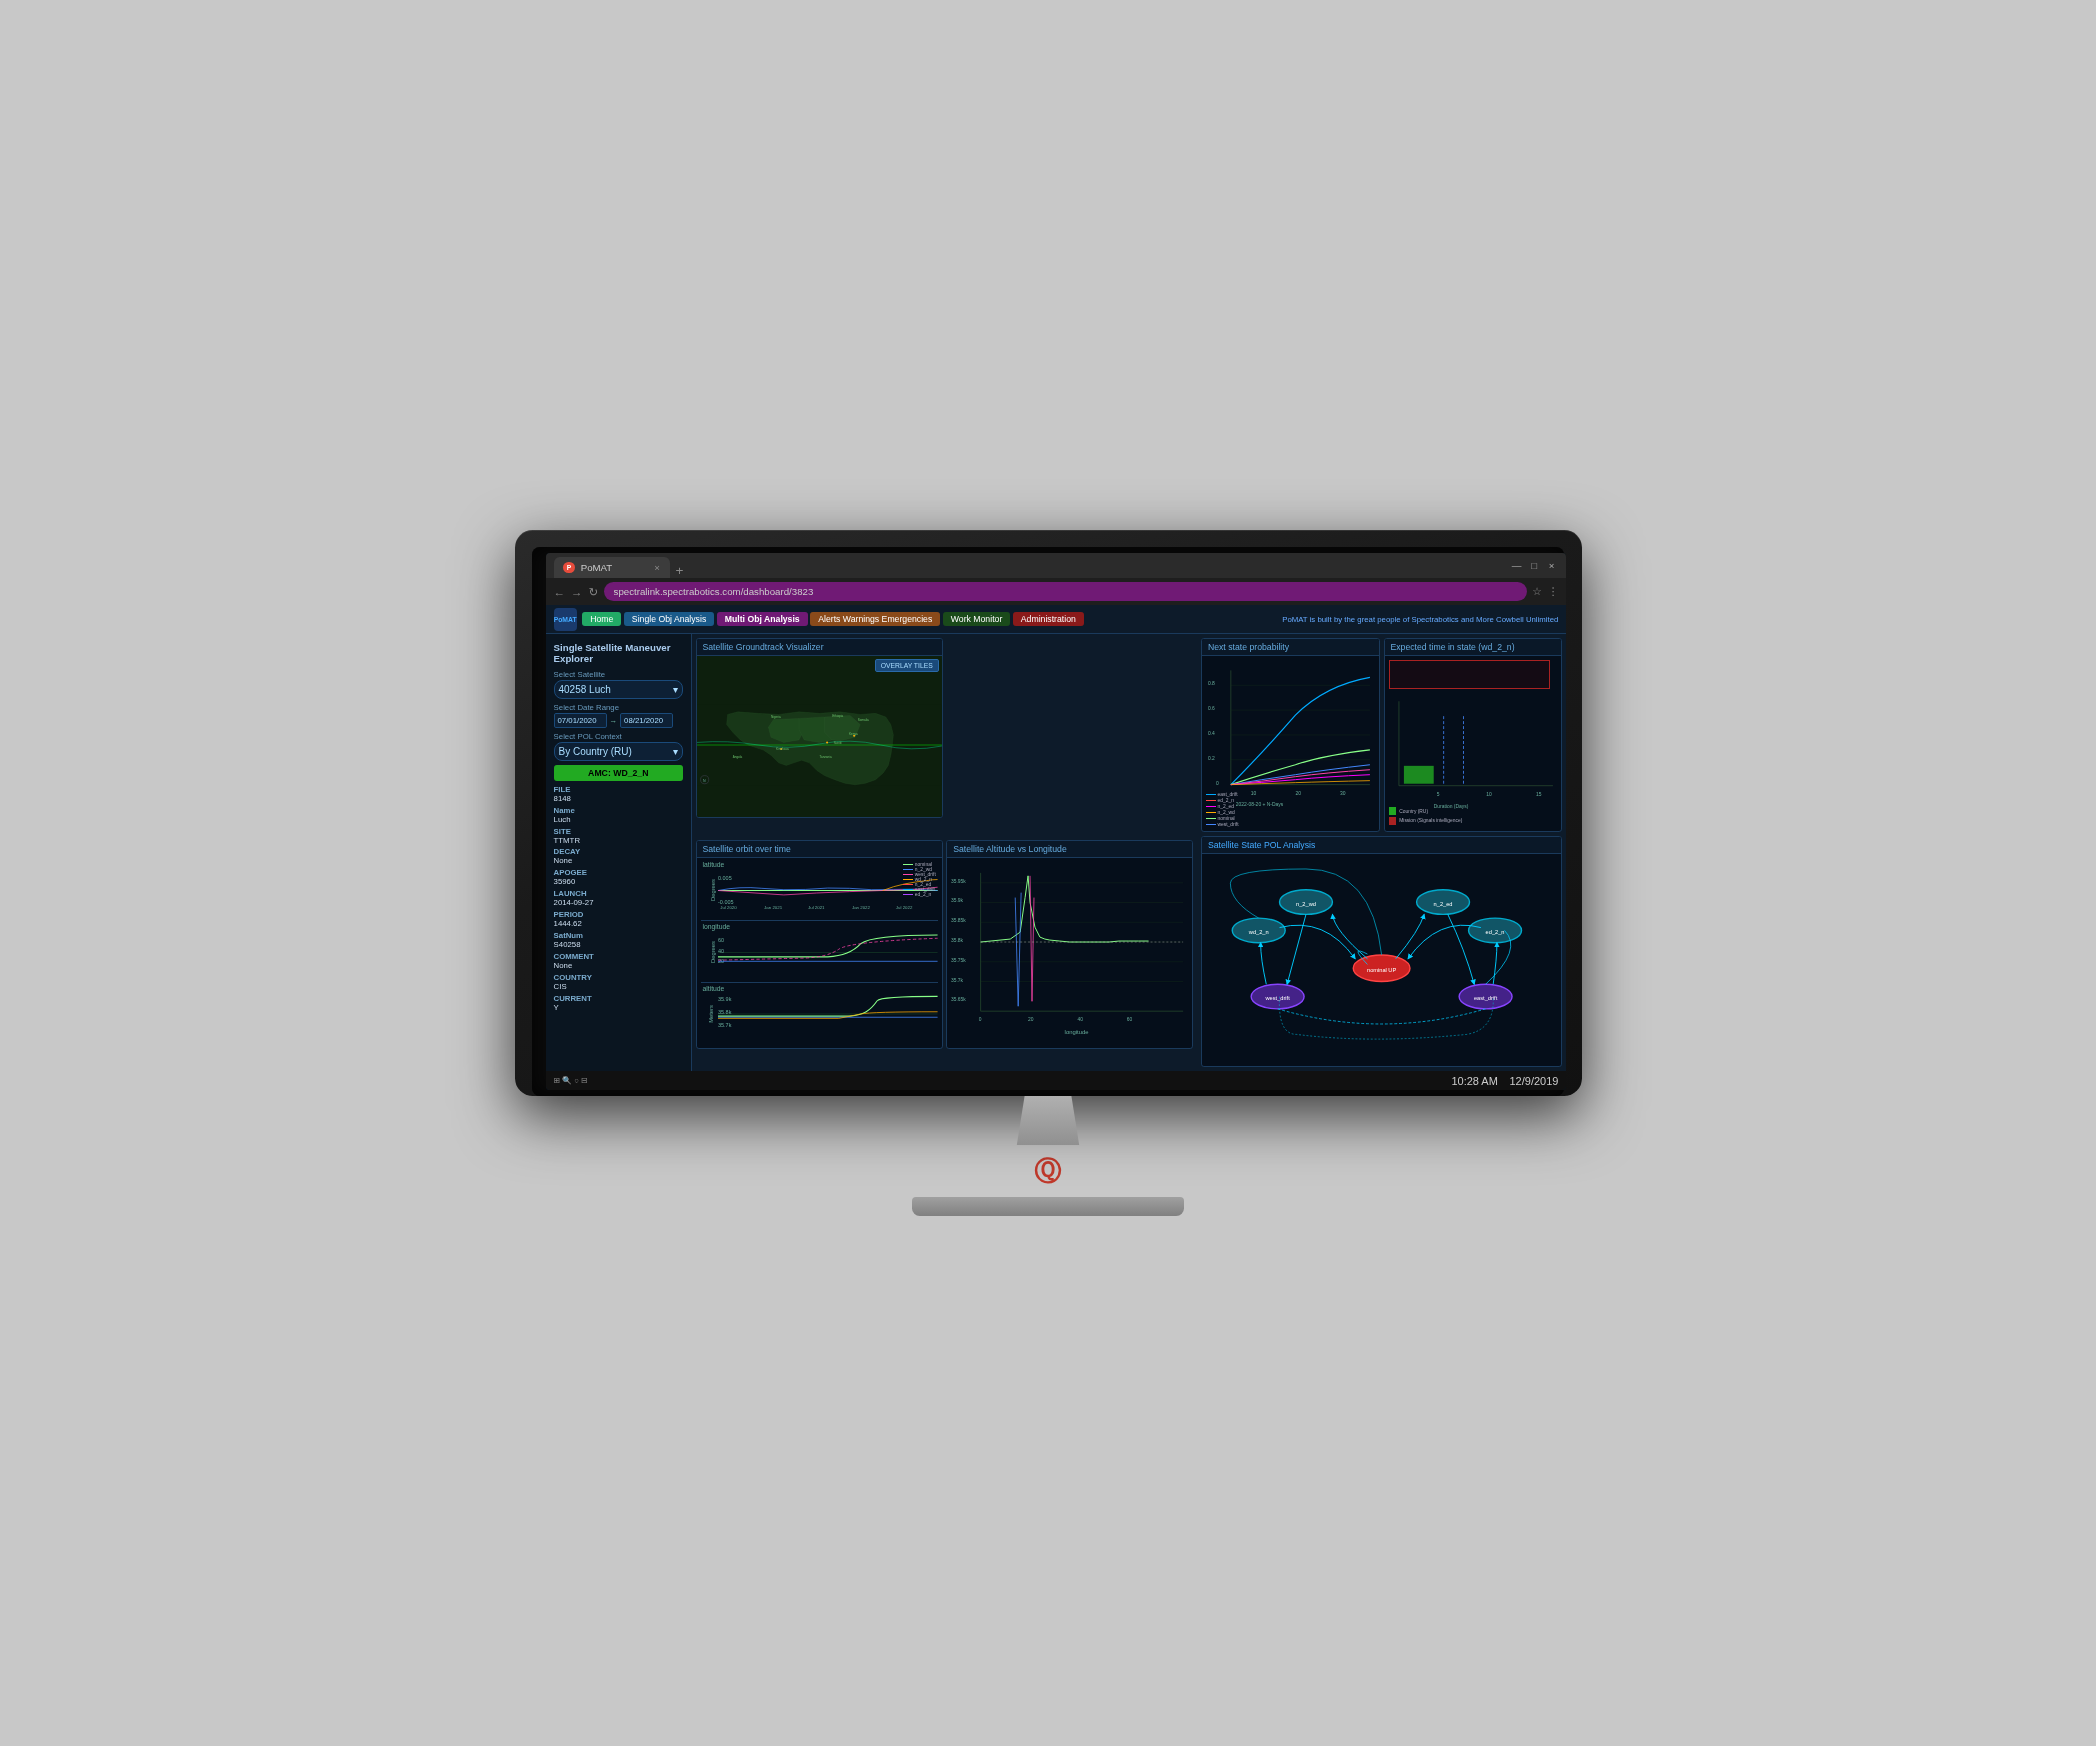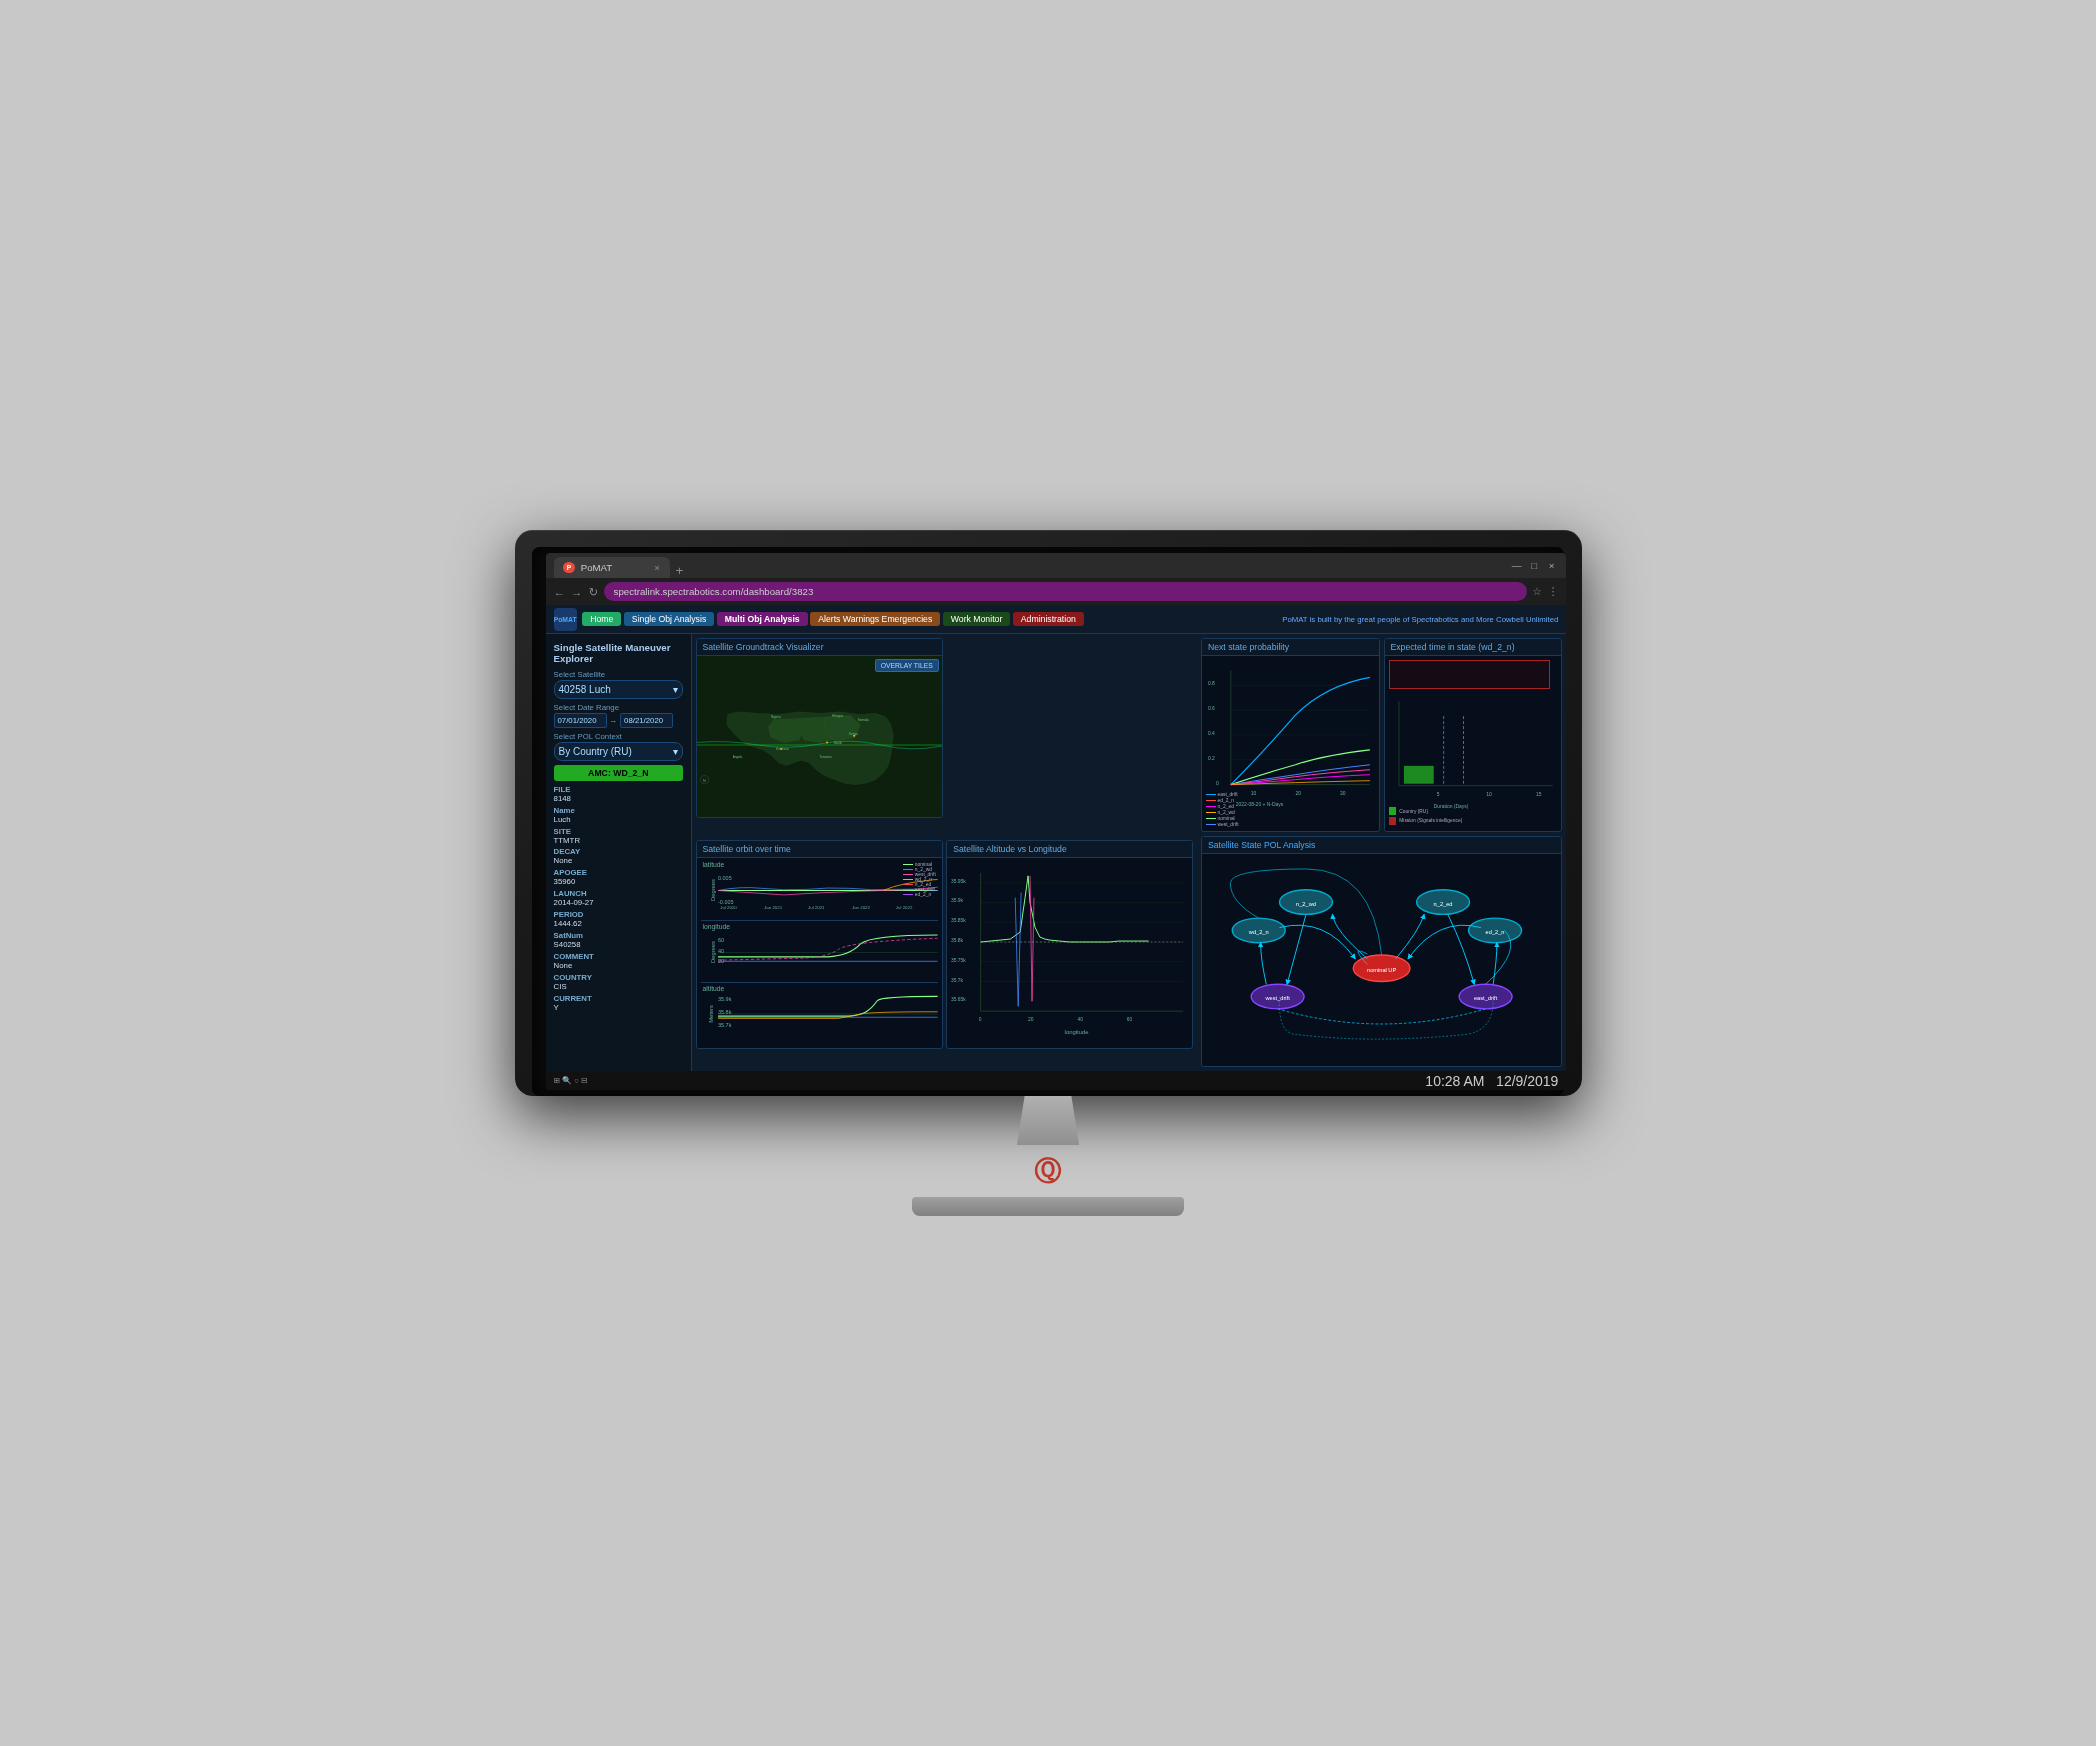--- a/index.html
+++ b/index.html
@@ -393,21 +393,21 @@
       height: 19.4px;
       display: flex;
       align-items: center;
       padding: 0 7.8px;
       justify-content: flex-end;
       gap: 11.6px;
     }
 
     .status-item {
       color: #ccc;
-      font-size: 14px;
+      font-size: 11px;
     }
 
     
     .monitor-neck {
       height: 49px;
       width: 78px;
       margin: 0 auto;
       background: linear-gradient(to bottom, #b0b0b0, #909090);
       clip-path: polygon(20% 0%, 80% 0%, 90% 100%, 10% 100%);
     }

